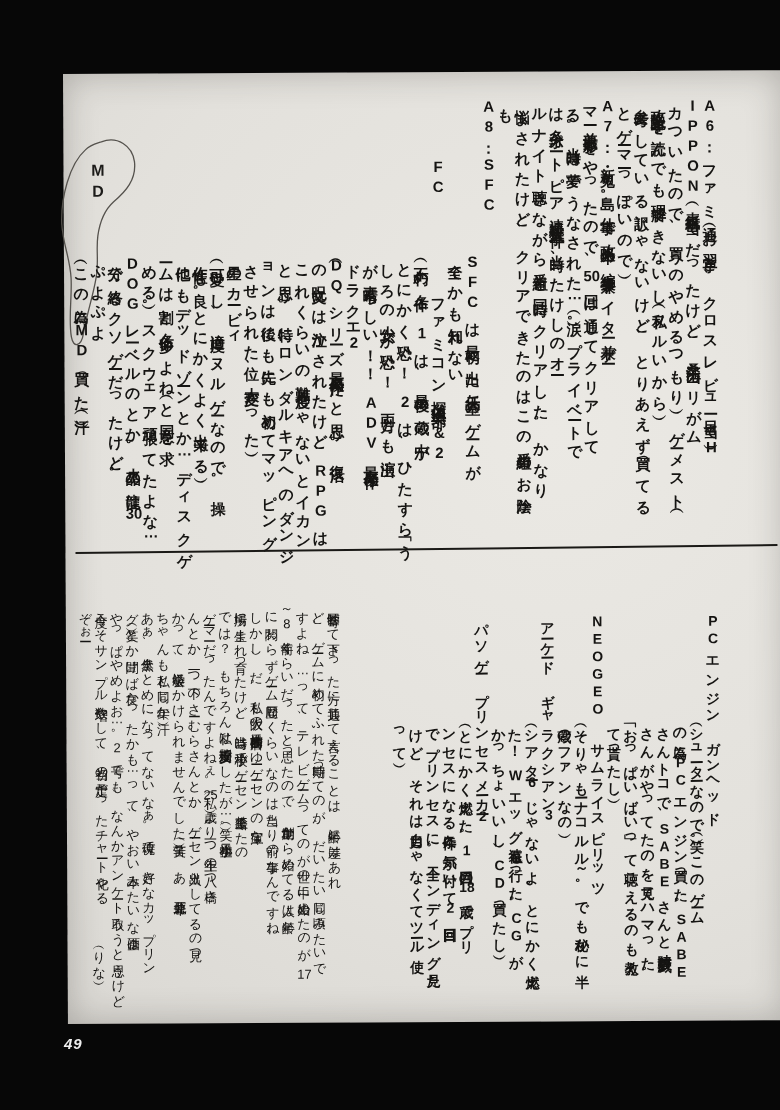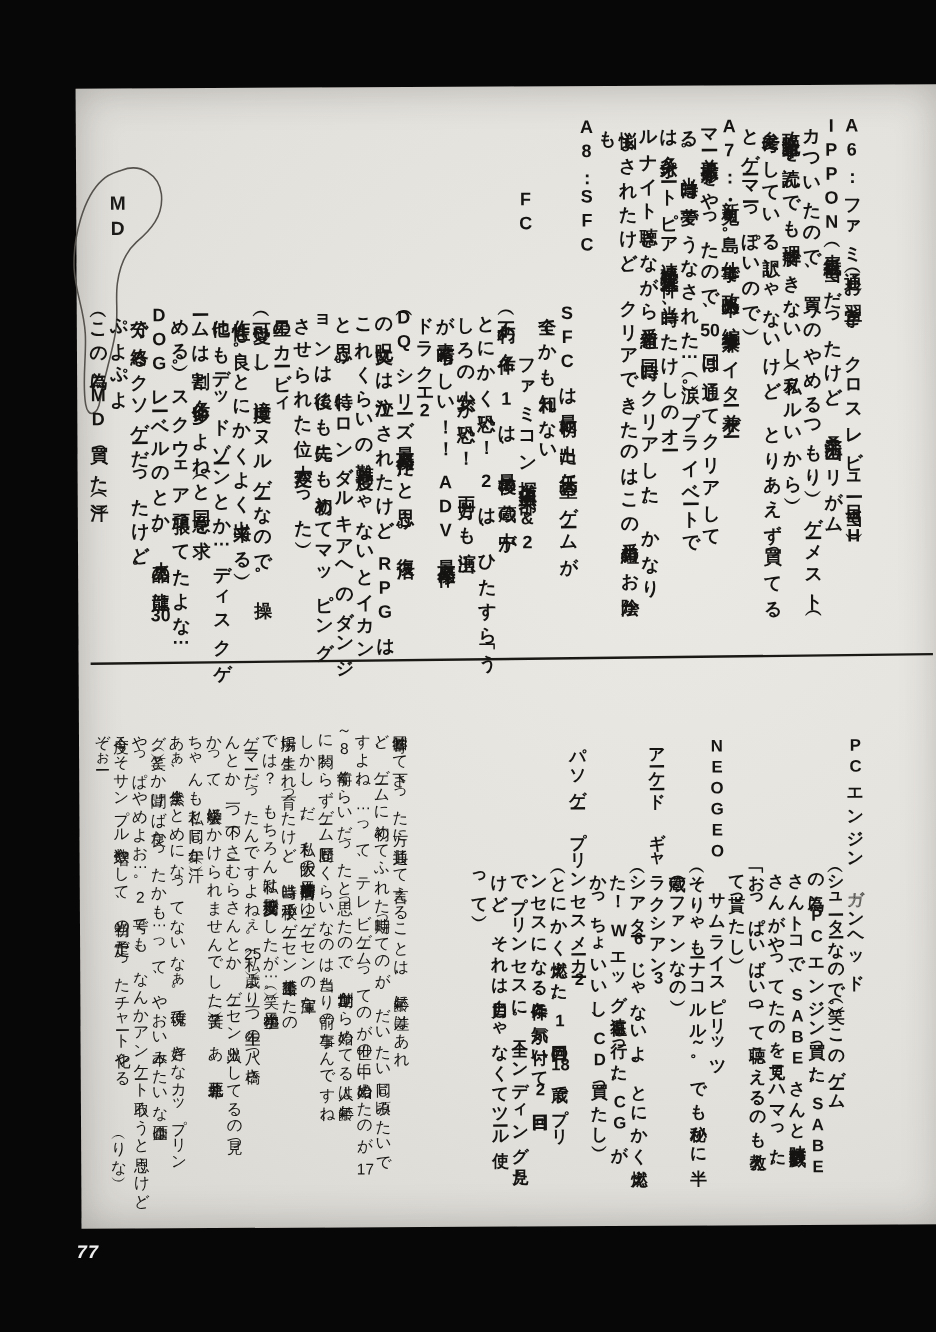--- a/index.html
+++ b/index.html
@@ -155,14 +155,14 @@
         <p class="col">グ（笑）とか聞けば良かったかも…って、やおい本みたいな企画は</p>
         <p class="col">やっぱやめよお…。2号でも、なんかアンケート取ろうと思うけど</p>
         <p class="col">今度こそサンプル数増やして、当初の予定だったチャート化やる</p>
         <p class="col">ぞぉー</p>
       </div>
 
     <div class="rina">（りな）</div>
 
   </div>
 
-  <div class="page-number">77</div>
+  <div class="page-number">49</div>
 </div>
 
 </body></html>

